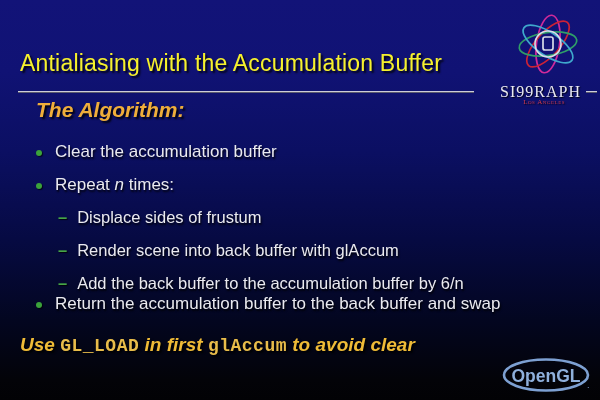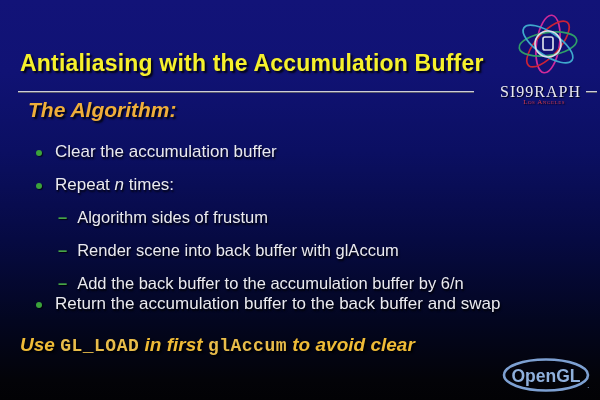--- a/index.html
+++ b/index.html
@@ -4,21 +4,21 @@
 <style>
   html,body{margin:0;padding:0;}
   body{
     width:600px;height:400px;overflow:hidden;position:relative;
     background:linear-gradient(180deg,#121378 0%,#101274 18%,#0b0f62 38%,#060a42 60%,#030620 80%,#030308 95%,#020205 100%);
     font-family:"Liberation Sans",sans-serif;
   }
   .slide{position:absolute;inset:0;}
   .title{
     position:absolute;left:20px;top:50px;width:500px;
-    font-size:23px;font-weight:bold;color:#f6f12c;
+    font-size:23px;font-weight:normal;color:#f6f12c;
     text-shadow:2px 2px 2px rgba(0,0,0,0.85);
     letter-spacing:0.2px;white-space:nowrap;
   }
   .rule-row{
     position:absolute;left:18px;right:3px;top:84px;
     display:flex;align-items:center;gap:5px;z-index:2;
   }
   .rule-line{flex:1;height:2px;background:linear-gradient(180deg,#cdcdda 0%,#cdcdda 50%,#5c5c6e 50%,#5c5c6e 100%);}
   .rule-dash{width:11px;height:2px;background:linear-gradient(180deg,#cdcdda 0%,#cdcdda 50%,#5c5c6e 50%,#5c5c6e 100%);}
   .sig-word{
@@ -28,21 +28,21 @@
     text-shadow:1px 1px 1px rgba(0,0,0,0.8);
     margin-left:21px;
   }
   .sig-city{
     position:absolute;right:16px;top:15px;
     font-family:"Liberation Serif",serif;
     font-size:7px;color:#cf3a4e;letter-spacing:0.5px;white-space:nowrap;
   }
   .sig-flower{position:absolute;top:3px;right:6px;z-index:3;}
   .heading{
-    position:absolute;left:28px;top:98px;
+    position:absolute;left:36px;top:98px;
     font-size:21px;font-weight:bold;font-style:italic;color:#efae3a;
     text-shadow:2px 2px 2px rgba(0,0,0,0.85);
   }
   .content{position:absolute;left:36px;top:0;right:8px;}
   .row{
     position:absolute;left:0;display:flex;align-items:baseline;
     color:#eaeaf0;font-size:17px;
     text-shadow:1px 2px 2px rgba(0,0,0,0.9);
     white-space:nowrap;
   }
@@ -103,21 +103,21 @@
       <span>Clear the accumulation buffer</span>
     </div>
 
     <div class="row r2">
       <span class="dot"></span>
       <span><span>Repeat </span><span class="var-n">n</span><span> times:</span></span>
     </div>
 
     <div class="row sub r3">
       <span class="dash">–</span>
-      <span>Algorithm sides of frustum</span>
+      <span>Displace sides of frustum</span>
     </div>
 
     <div class="row sub r4">
       <span class="dash">–</span>
       <span>Render scene into back buffer with glAccum</span>
     </div>
 
     <div class="row sub r5">
       <span class="dash">–</span>
       <span>Add the back buffer to the accumulation buffer by 6/n</span>

